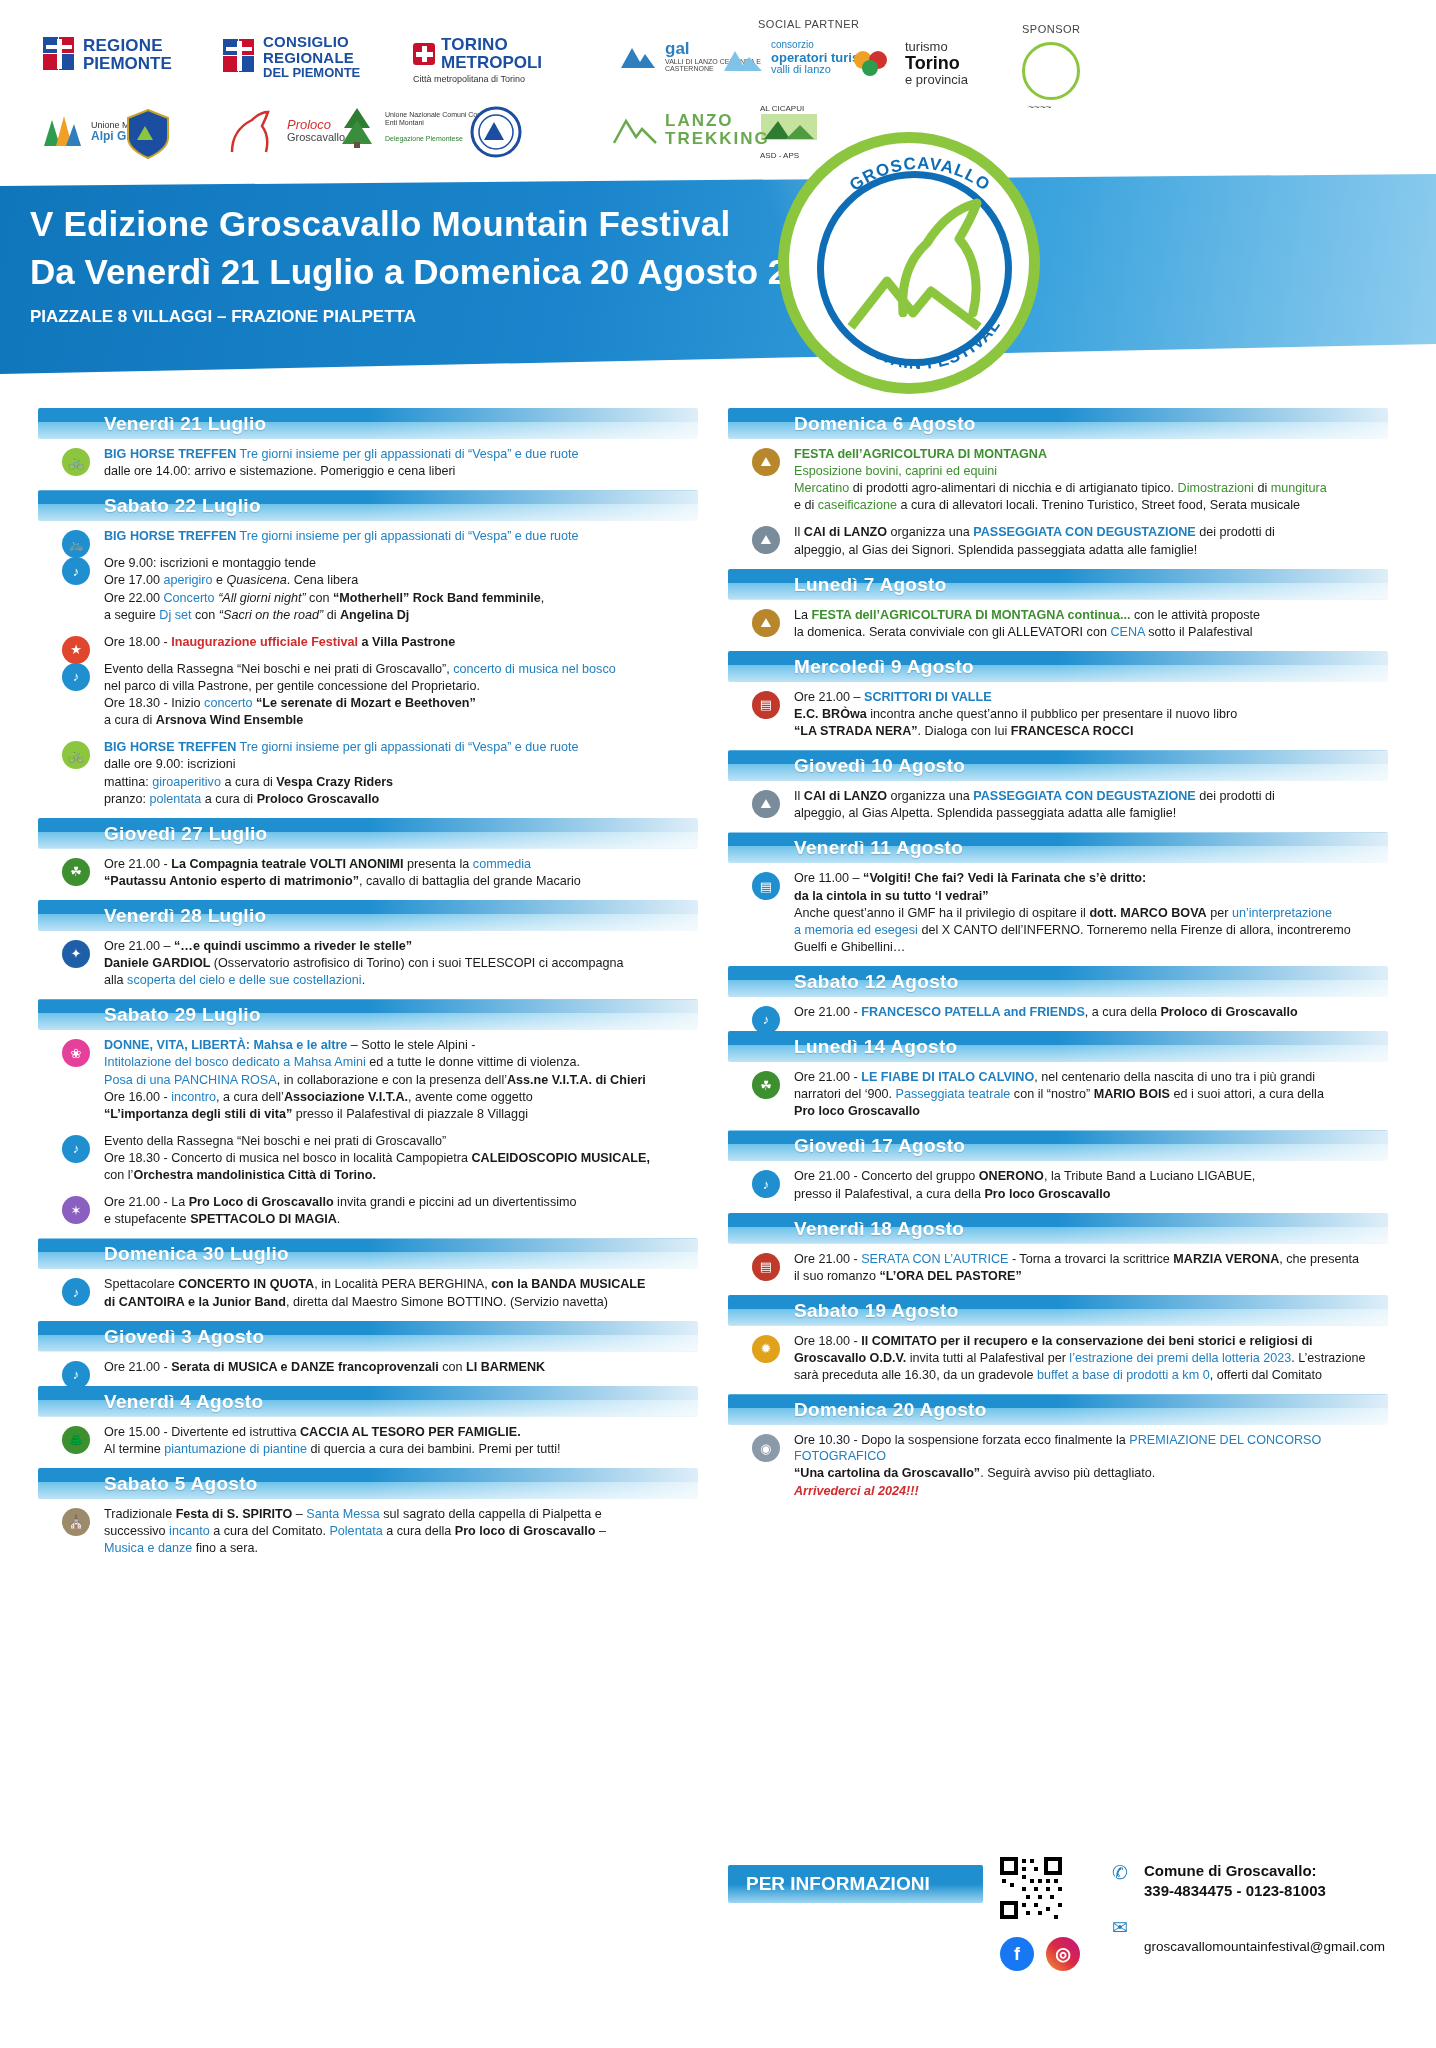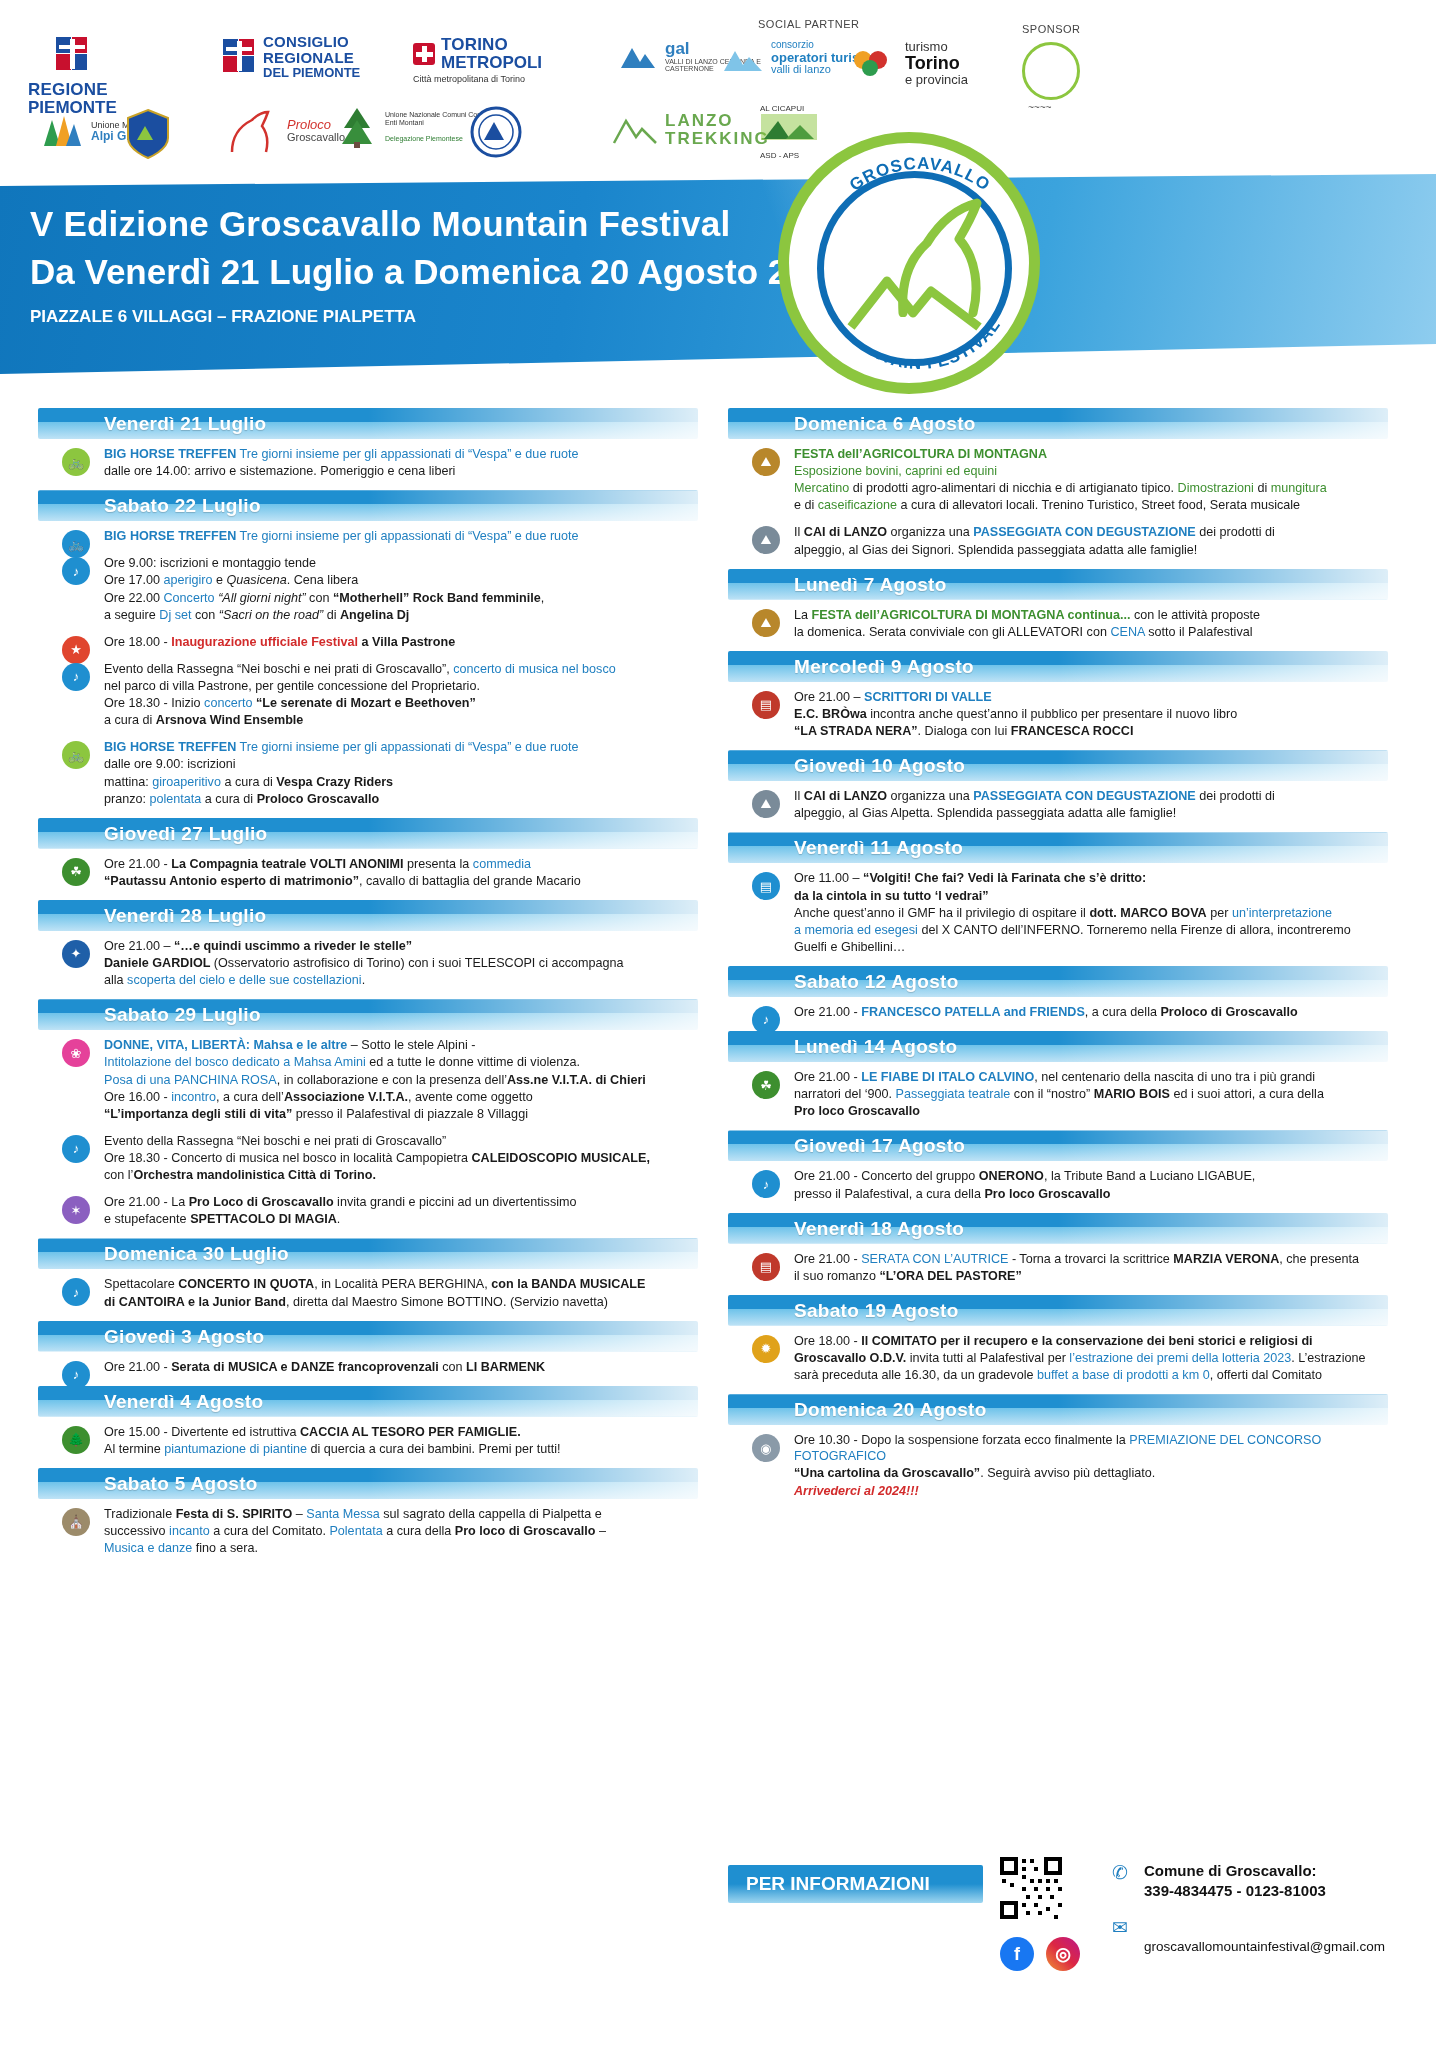--- a/index.html
+++ b/index.html
@@ -83,21 +83,21 @@
   .contact .ct { font-weight:bold; font-size:15px; line-height:1.35; color:#111; }
   .contact .mail { font-size:13.5px; font-weight:normal;margin-top:22px; }
 </style>
 </head>
 <body>
 
 <div class="logobar">
   <div class="logo-label" style="left:758px; top:18px;">SOCIAL PARTNER</div>
   <div class="logo-label" style="left:1022px; top:23px;">SPONSOR</div>
 
-  <div class="logo-box" style="left:28px; top:36px;flex-direction:column;">
+  <div class="logo-box" style="left:42px; top:36px;">
     <div class="shield">
       <div class="q q1"></div>
         <div class="q q2"></div>
         <div class="q q3"></div>
         <div class="q q4"></div>
       <div class="cross-h"></div>
         <div class="cross-v"></div>
     </div>
     <div class="logo-txt">
       <div class="l1">REGIONE</div>
@@ -233,21 +233,21 @@
     </svg>
     <div style="font-size:8px;color:#333;">ASD - APS</div>
   </div>
 </div>
 
 <div class="hero">
   <div class="bg"></div>
   <div class="streak1"></div>
   <h1>V Edizione Groscavallo Mountain Festival</h1>
   <h2>Da Venerdì 21 Luglio a Domenica 20 Agosto 2023</h2>
-  <h3>PIAZZALE 6 VILLAGGI – FRAZIONE PIALPETTA</h3>
+  <h3>PIAZZALE 8 VILLAGGI – FRAZIONE PIALPETTA</h3>
 </div>
 
 <div class="emblem">
   <svg class="curvetxt" viewBox="0 0 262 262">
     <defs>
       <path id="arcTop" d="M 26,131 A 105,105 0 0 1 236,131"></path>
       <path id="arcBot" d="M 36,131 A 95,95 0 0 0 226,131"></path>
     </defs>
     <text><textPath href="#arcTop" startOffset="50%" text-anchor="middle">GROSCAVALLO</textPath></text>
     <text><textPath href="#arcBot" startOffset="50%" text-anchor="middle">MOUNTAIN FESTIVAL</textPath></text>

